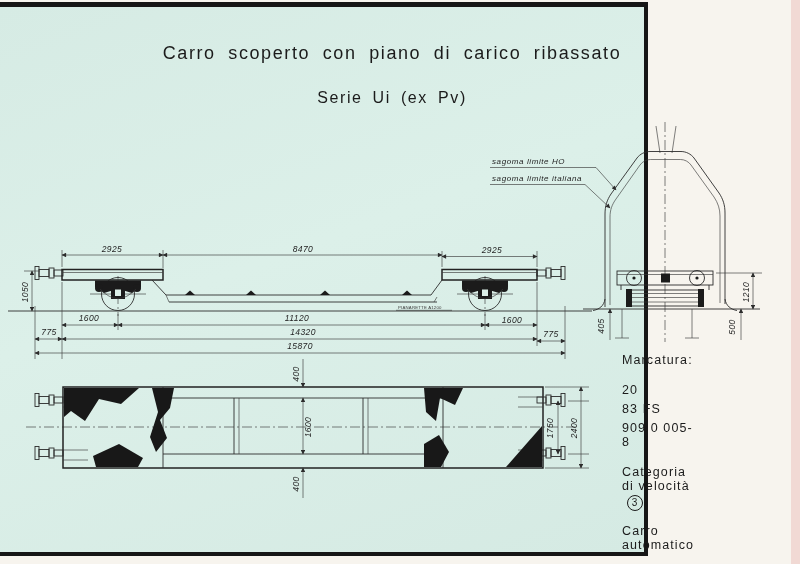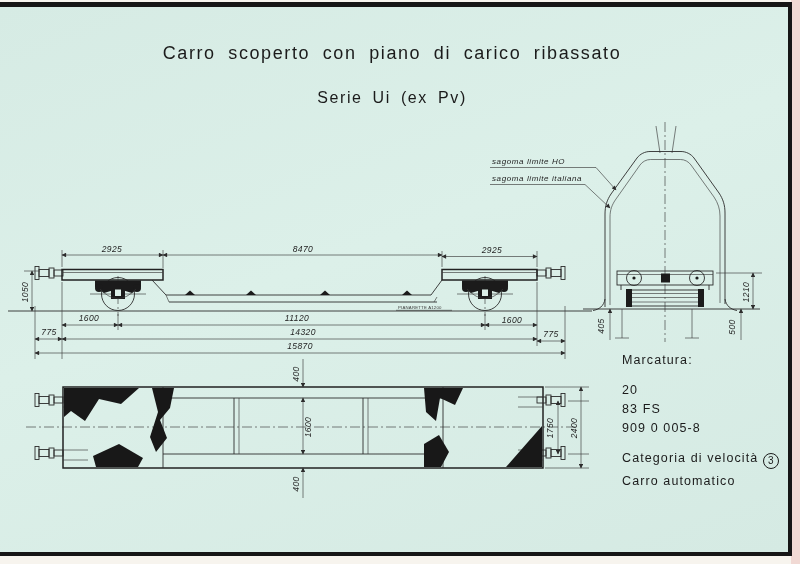--- a/index.html
+++ b/index.html
@@ -1,39 +1,39 @@
 <!DOCTYPE html>
 <html><head>
 <meta charset="utf-8">
 <style>
   html,body{margin:0;padding:0;}
   body{width:800px;height:564px;position:relative;background:#f7f4ee;overflow:hidden;
        font-family:"Liberation Sans",sans-serif;}
   .scan-edge-pink{position:absolute;right:0;top:0;width:9px;height:564px;background:#f1d9d4;}
-  .page{position:absolute;left:0;top:2px;width:792px;height:554px;box-sizing:border-box;
+  .page{position:absolute;left:0;top:2px;width:648px;height:554px;box-sizing:border-box;
         background:linear-gradient(160deg,#d6ebe4 0%,#dcf0e9 45%,#d5eae3 100%);
         border-top:5px solid #161616;border-right:4px solid #161616;border-bottom:4px solid #161616;}
   .title{position:absolute;left:0;top:36px;width:784px;text-align:center;
          font-size:18px;color:#1b1b1b;letter-spacing:1.6px;word-spacing:6px;}
   .subtitle{position:absolute;left:0;top:82px;width:784px;text-align:center;
          font-size:16px;color:#1b1b1b;letter-spacing:1.6px;word-spacing:4px;}
   svg{position:absolute;left:0;top:0;}
   svg text{font-family:"Liberation Sans",sans-serif;fill:#242424;}
   .dim{font-size:8.5px;font-style:italic;letter-spacing:.4px;}
   .lbl{font-size:8px;font-style:italic;letter-spacing:.6px;}
   .stamp{font-size:4.3px;letter-spacing:.2px;fill:#3a3a3a;}
   .ln{stroke:#2c2c2c;stroke-width:.9;fill:none;}
   .thin{stroke:#3a3a3a;stroke-width:.65;fill:none;}
   .thick{stroke:#222;stroke-width:1.5;fill:none;}
   .blk{fill:#1b1b1b;stroke:none;}
   .cl{stroke:#3a3a3a;stroke-width:.65;fill:none;stroke-dasharray:10 3 2 3;}
   .marcatura{position:absolute;left:622px;top:346px;color:#1b1b1b;font-size:12.5px;letter-spacing:1.1px;}
   .marcatura .heading{margin-bottom:16px;}
   .marcatura .mline{margin-bottom:5px;}
-  .marcatura .speed{margin-top:16px;margin-bottom:5px;}
+  .marcatura .speed{margin-top:16px;margin-bottom:13px;}
   .badge{display:inline-block;width:14px;height:14px;border:1.3px solid #1b1b1b;border-radius:50%;
          text-align:center;line-height:14px;font-size:10px;margin-left:5px;vertical-align:-2px;}
 </style>
 </head>
 <body>
 
 <div class="scan-edge-pink"></div>
 
 <div class="page">
 

